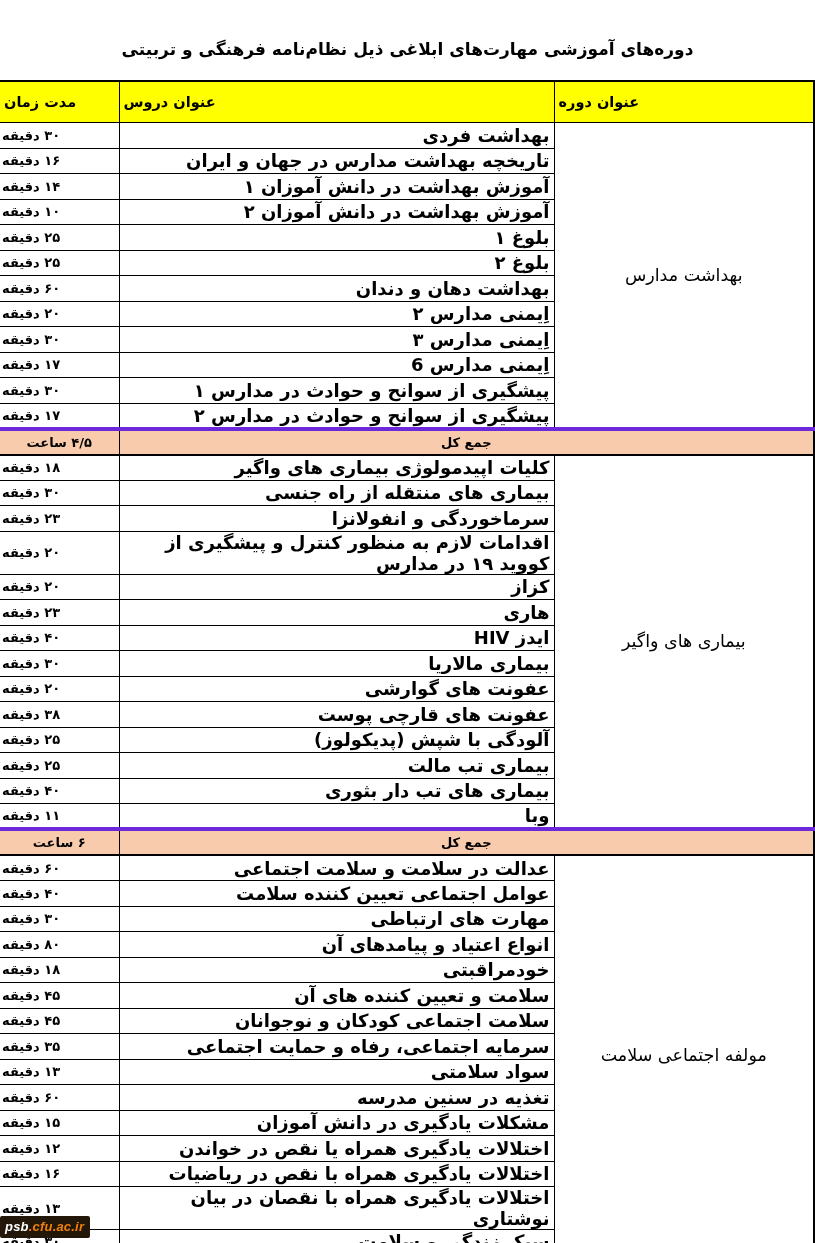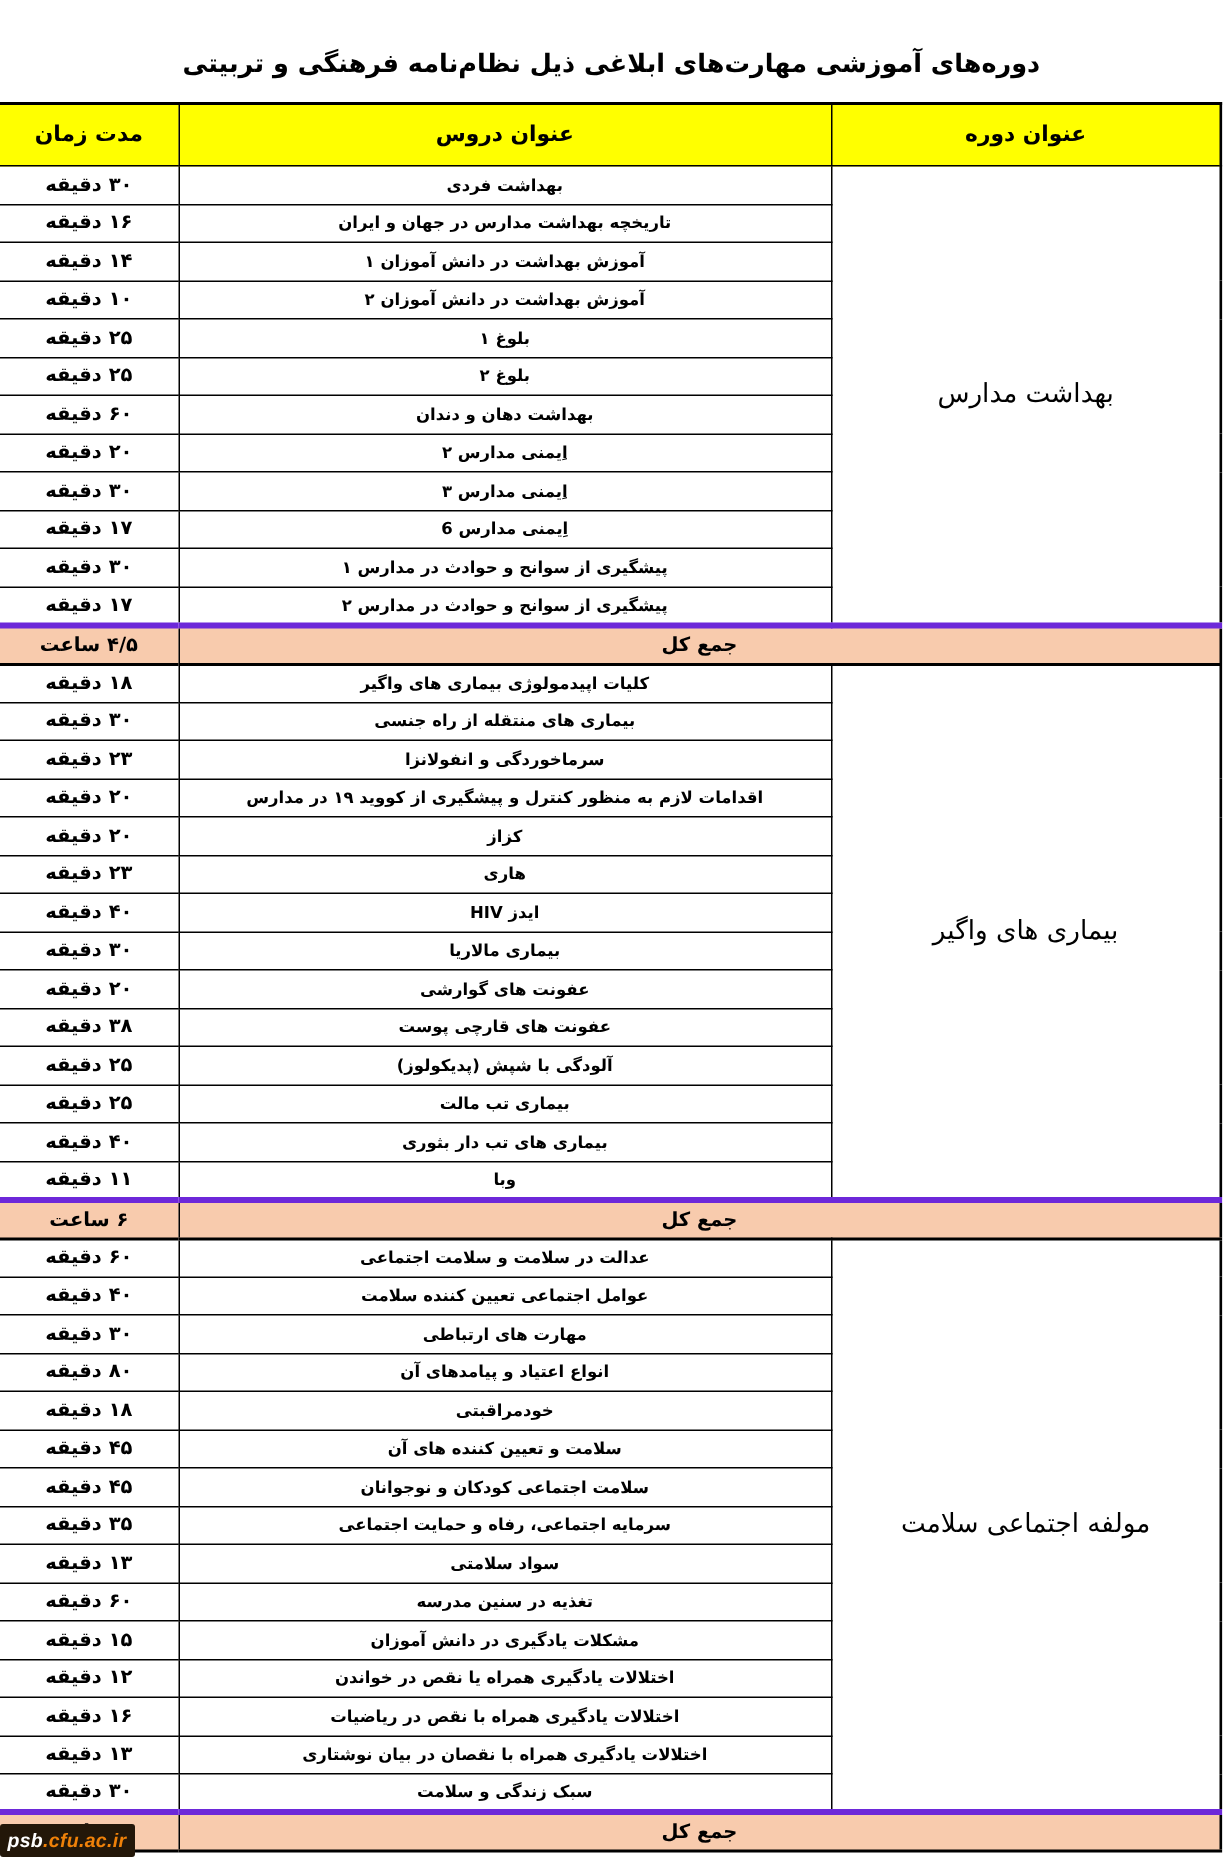--- a/index.html
+++ b/index.html
@@ -5,31 +5,31 @@
   :root{
     --header-bg:#FFFF00;
     --total-bg:#F8CBAD;
     --wm-bg:#231709;
     --wm-orange:#EF8109;
   }
   *{box-sizing:border-box;}
   html,body{margin:0;padding:0;background:#ffffff;}
   body{font-family:"DejaVu Sans",sans-serif;color:#000;}
   .page{position:relative;width:815px;height:1243px;overflow:hidden;background:#fff;margin:0;}
-  .header-block{height:68px;display:flex;flex-direction:column;align-items:center;justify-content:center;gap:6px;padding-top:18px;}
+  .header-block{height:80px;display:flex;flex-direction:column;align-items:center;justify-content:center;gap:6px;padding-top:18px;}
   .title1{font-size:17px;font-weight:bold;line-height:1.2;}
   .title2{font-size:23px;font-weight:bold;line-height:1.2;}
   table.courses{width:815px;border-collapse:collapse;table-layout:fixed;border:2px solid #000;}
   col.c-section{width:260px;}
   col.c-lesson{width:435px;}
   col.c-dur{width:120px;}
   th,td{border:1px solid #000;vertical-align:middle;}
-  thead th{background:var(--header-bg);height:30px;font-weight:bold;font-size:14.5px;text-align:center;padding:12px 4px;}
-  td.lesson{font-weight:bold;font-size:11px;text-align:center;height:25.5px;padding:0 4px;}
-  td.dur{font-weight:bold;font-size:13px;text-align:center;padding:0 2px;}
+  thead th{background:var(--header-bg);height:30px;font-weight:bold;font-size:14.5px;text-align:left;padding:12px 4px;}
+  td.lesson{font-weight:bold;font-size:18px;text-align:right;height:25.5px;padding:0 4px;}
+  td.dur{font-weight:bold;font-size:13px;text-align:left;padding:0 2px;}
   td.section-cell{font-size:17.5px;font-weight:normal;text-align:center;padding:0 6px;border-radius:12px;}
   tr.total td{background:var(--total-bg);font-weight:bold;font-size:13px;height:26px;border-top:4px solid #6d28d9;border-bottom:2px solid #000;text-align:center;}
   .watermark{position:absolute;left:0;bottom:5px;background:var(--wm-bg);color:#fff;
     font-family:"Liberation Sans",sans-serif;font-style:italic;font-weight:bold;font-size:13px;
     padding:3px 6px 4px 5px;border-radius:2px;letter-spacing:0.2px;z-index:5;}
   .watermark .orange{color:var(--wm-orange);}
 </style>
 </head>
 <body>
 

